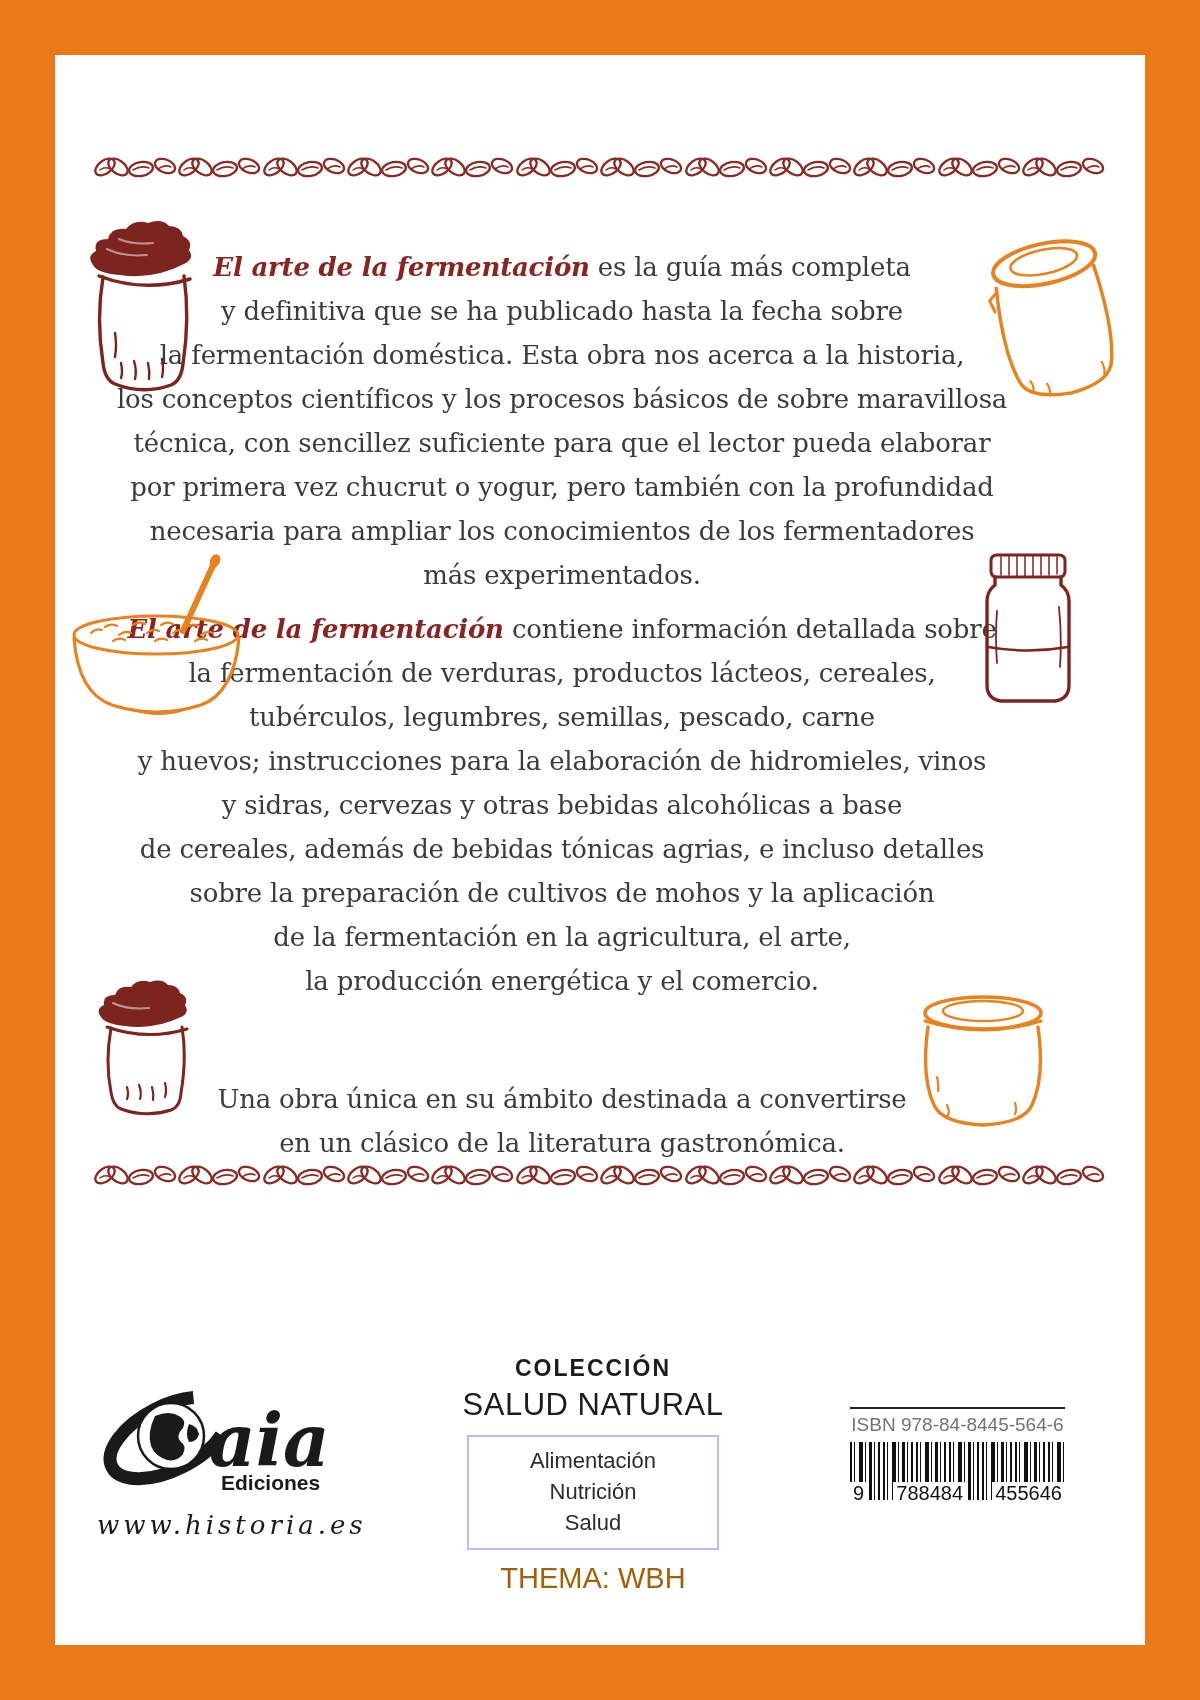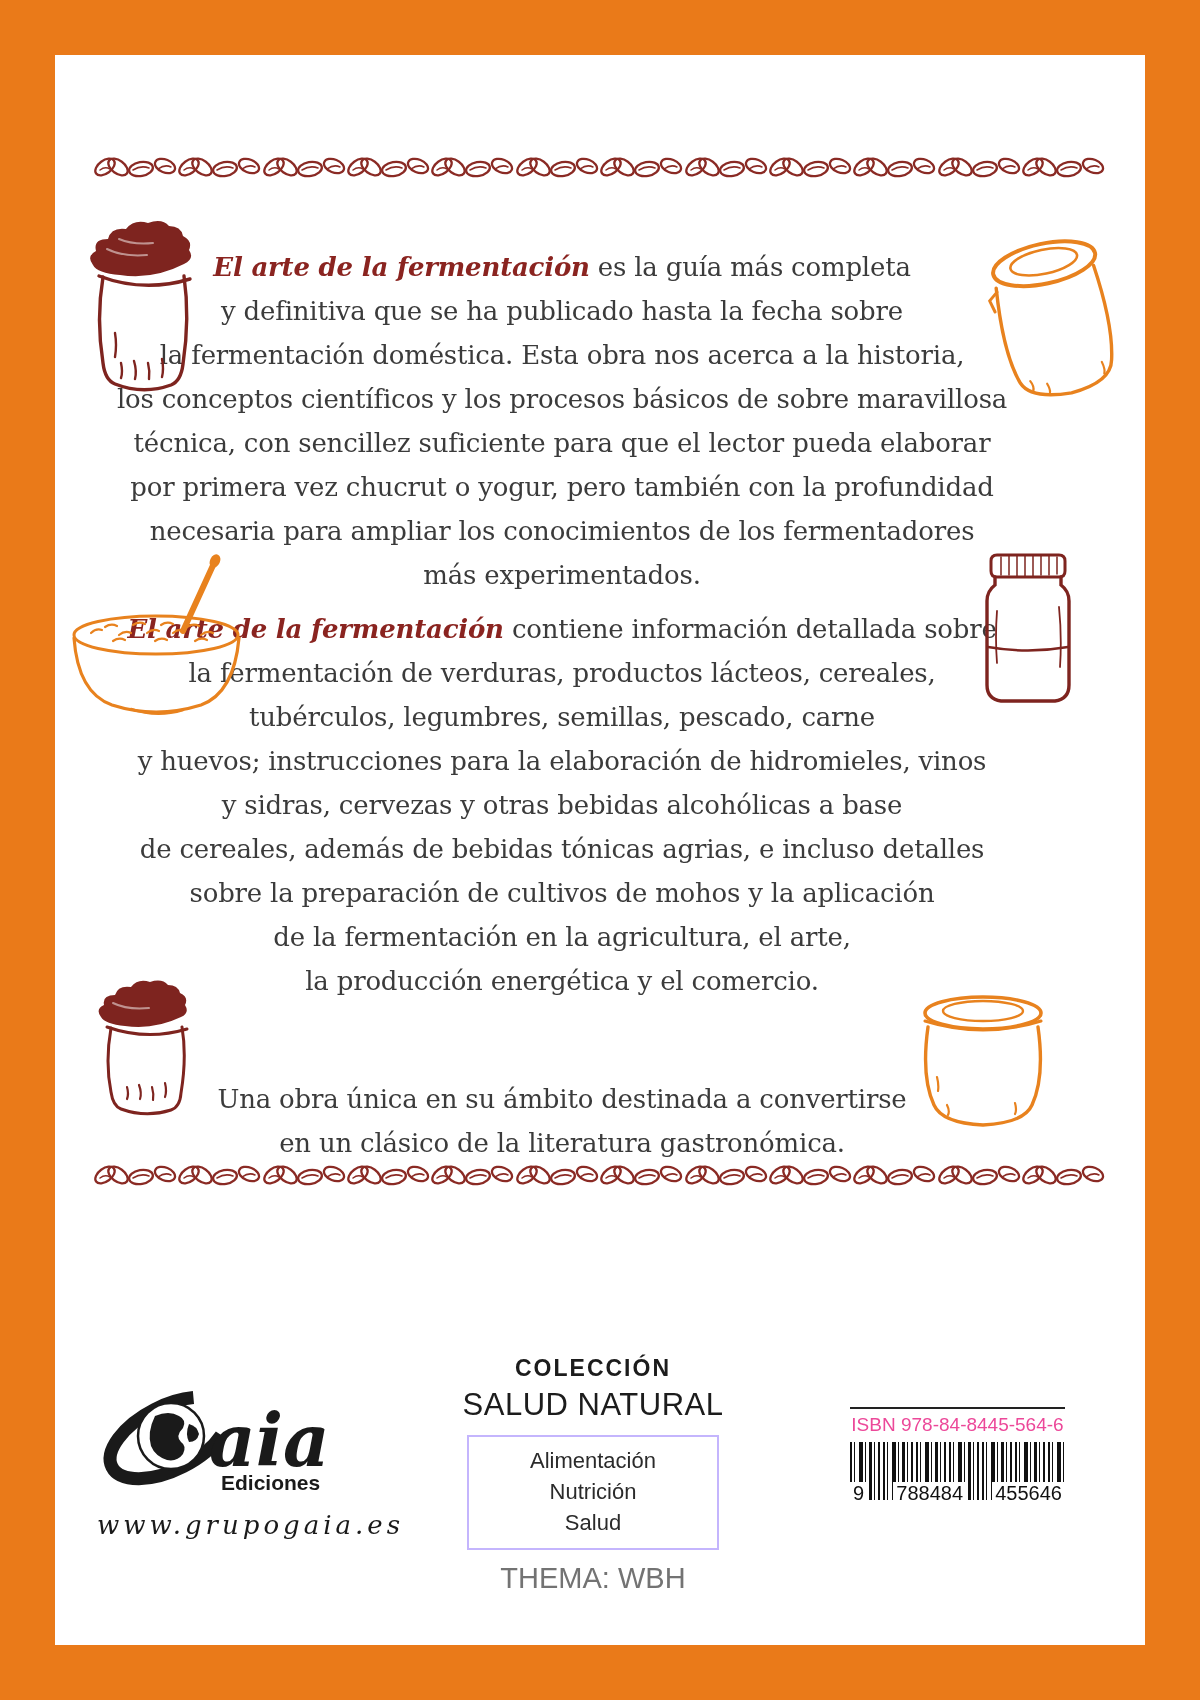--- a/index.html
+++ b/index.html
@@ -50,25 +50,25 @@
     font-family:"DejaVu Serif", serif;font-style:italic;
     font-size:26px;letter-spacing:4px;color:#1a1a1a;margin-top:8px;
   }
   .collection{position:absolute;left:368px;top:1300px;width:340px;text-align:center;color:#1c1c1c;}
   .collection .kicker{font-size:23px;font-weight:bold;letter-spacing:2px;}
   .collection .coll-title{font-size:31px;font-weight:normal;letter-spacing:0.5px;margin-top:5px;}
   .collection .topics-box{
     width:248px;margin:12px auto 0;border:2px solid #c4b5fd;
     padding:8px 0 10px;font-size:22px;line-height:31px;color:#2b2b2b;
   }
-  .collection .thema{font-size:29px;margin-top:12px;color:#737373;}
+  .collection .thema{font-size:29px;margin-top:12px;color:#a16207;}
   .isbn-block{position:absolute;left:795px;top:1352px;width:215px;}
   .isbn-label{
     border-top:2px solid #222;padding-top:5px;
-    font-size:19px;color:#ec4899;text-align:center;white-space:nowrap;
+    font-size:19px;color:#737373;text-align:center;white-space:nowrap;
   }
   .barcode{
     margin-top:6px;position:relative;height:58px;
     background:repeating-linear-gradient(90deg,
       #111 0 2px,#fff 2px 4px,#111 4px 5px,#fff 5px 9px,
       #111 9px 13px,#fff 13px 15px,#111 15px 16px,#fff 16px 19px,
       #111 19px 22px,#fff 22px 24px,#111 24px 25px,#fff 25px 28px,
       #111 28px 30px,#fff 30px 33px);
   }
   .bc-digits{
@@ -446,21 +446,21 @@
     <svg width="250" height="118" viewBox="0 0 250 118">
       <g>
         <ellipse cx="72" cy="58" rx="64" ry="32" fill="none" stroke="#1a1a1a" stroke-width="13" transform="rotate(-27 72 58)" stroke-dasharray="245 60" stroke-dashoffset="-28"></ellipse>
         <circle cx="74" cy="56" r="33" fill="#ffffff" stroke="#1a1a1a" stroke-width="2.5"></circle>
         <path d="M58 36 q14 -6 24 0 q8 4 4 12 q-8 8 -2 14 q6 4 2 12 q-6 8 -16 6 q-12 -4 -16 -14 q-4 -14 4 -30 z" fill="#1a1a1a"></path>
         <path d="M92 44 q8 2 10 10 q-2 8 -10 8 q-4 -8 0 -18 z" fill="#1a1a1a"></path>
         <text x="112" y="86" font-family="DejaVu Serif, serif" font-style="italic" font-weight="bold" font-size="72" fill="#1a1a1a">aia</text>
         <text x="124" y="110" font-family="Liberation Sans, sans-serif" font-weight="bold" font-size="21" fill="#1a1a1a">Ediciones</text>
       </g>
     </svg>
-    <div class="website">www.grupogaia.es</div>
+    <div class="website">www.historia.es</div>
   </div>
 
   <div class="collection">
     <div class="kicker">COLECCIÓN</div>
     <div class="coll-title">SALUD NATURAL</div>
     <div class="topics-box">
       <div>Alimentación</div>
       <div>Nutrición</div>
       <div>Salud</div>
     </div>

